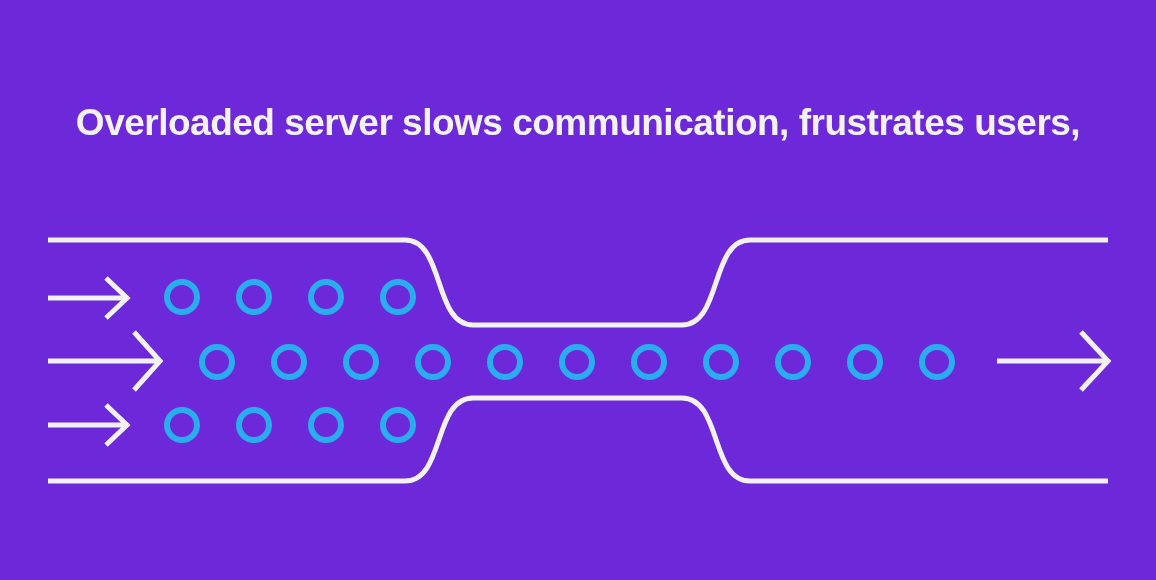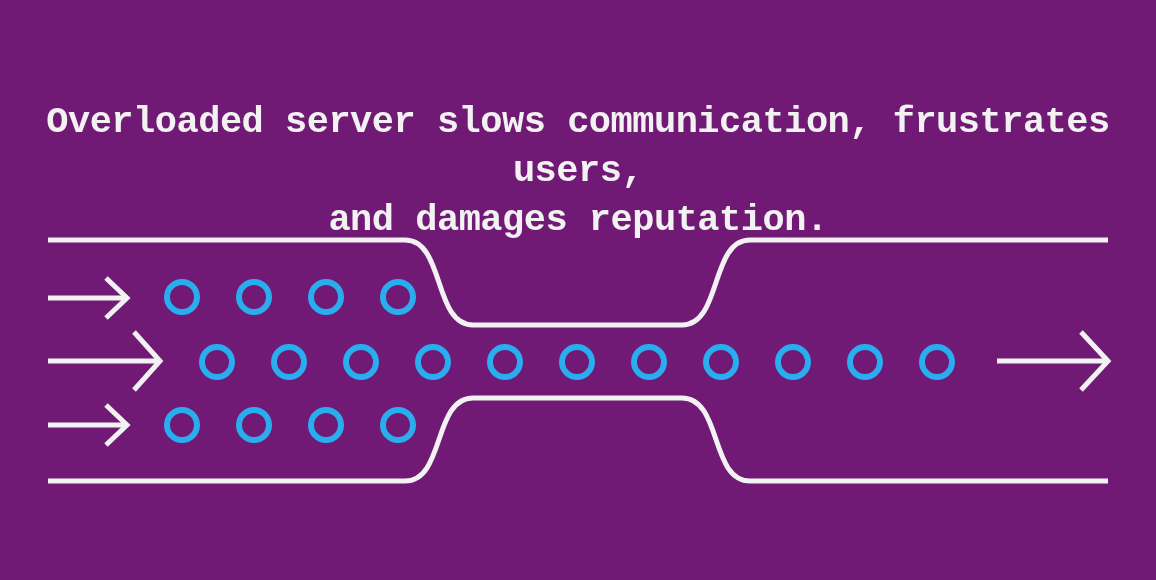--- a/index.html
+++ b/index.html
@@ -4,23 +4,23 @@
 <style>
   html, body {
     margin: 0;
     padding: 0;
     background: #000000;
   }
   .canvas {
     position: relative;
     width: 1156px;
     height: 580px;
-    background: #701a75;
+    background: #6d28d9;
     overflow: hidden;
-    font-family: Liberation Mono, monospace;
+    font-family: Liberation Sans, sans-serif;
   }
   .title {
     position: absolute;
     top: 98px;
     left: 0;
     width: 100%;
     text-align: center;
     color: #F2F2F2;
     font-size: 37px;
     font-weight: 700;
@@ -32,21 +32,20 @@
     top: 0;
     left: 0;
   }
 </style>
 </head>
 <body>
 
 <div class="canvas">
   <div class="title">
     <div>Overloaded server slows communication, frustrates users,</div>
-    <div>and damages reputation.</div>
   </div>
   <svg class="diagram-svg" width="1156" height="580" viewBox="0 0 1156 580">
       <path d="M48,240 H405 C445,240 433,325 473,325 H682 C722,325 710,240 750,240 H1108" fill="none" stroke="#F2F2F2" stroke-width="5" stroke-linejoin="round"></path>
       <path d="M48,481 H405 C445,481 433,398 473,398 H682 C722,398 710,481 750,481 H1108" fill="none" stroke="#F2F2F2" stroke-width="5" stroke-linejoin="round"></path>
       <line x1="48" y1="298" x2="124" y2="298" stroke="#F2F2F2" stroke-width="5"></line>
       <polyline points="106,278 127,298 106,318" fill="none" stroke="#F2F2F2" stroke-width="5" stroke-linejoin="miter"></polyline>
       <line x1="48" y1="361" x2="157" y2="361" stroke="#F2F2F2" stroke-width="5"></line>
       <polyline points="134,332 160,361 134,390" fill="none" stroke="#F2F2F2" stroke-width="5" stroke-linejoin="miter"></polyline>
       <line x1="48" y1="425" x2="124" y2="425" stroke="#F2F2F2" stroke-width="5"></line>
       <polyline points="106,405 127,425 106,445" fill="none" stroke="#F2F2F2" stroke-width="5" stroke-linejoin="miter"></polyline>

